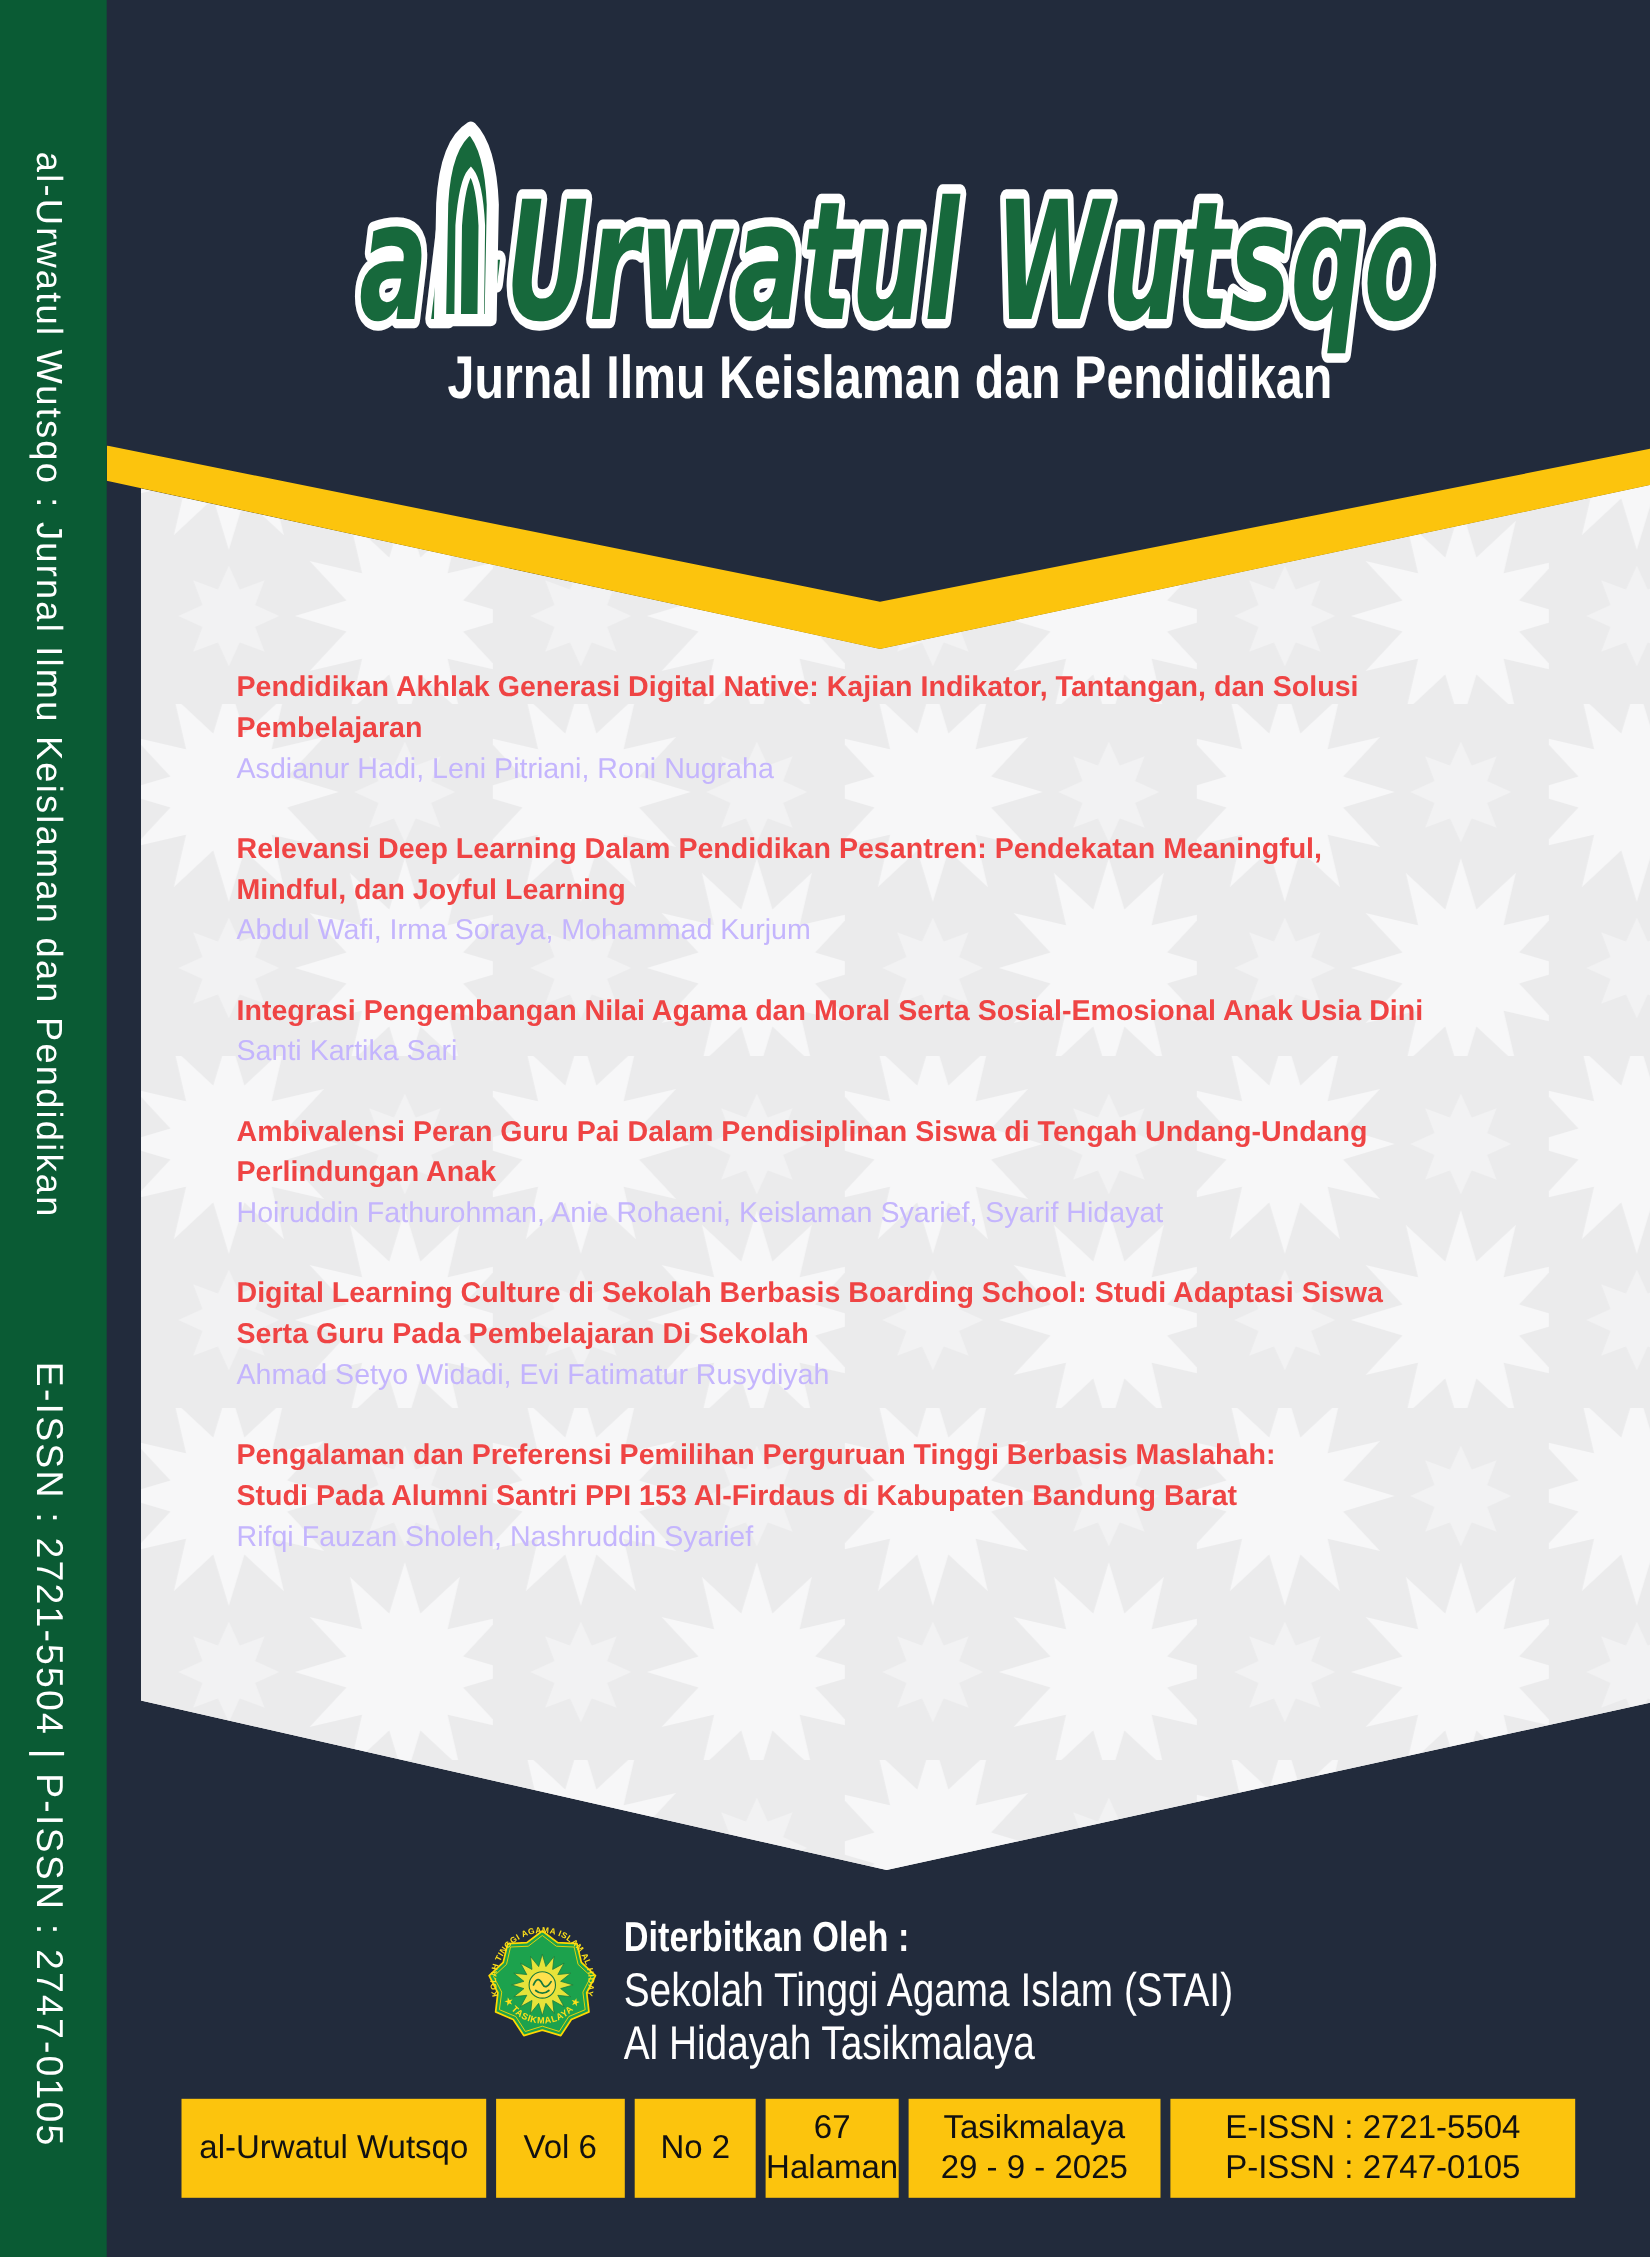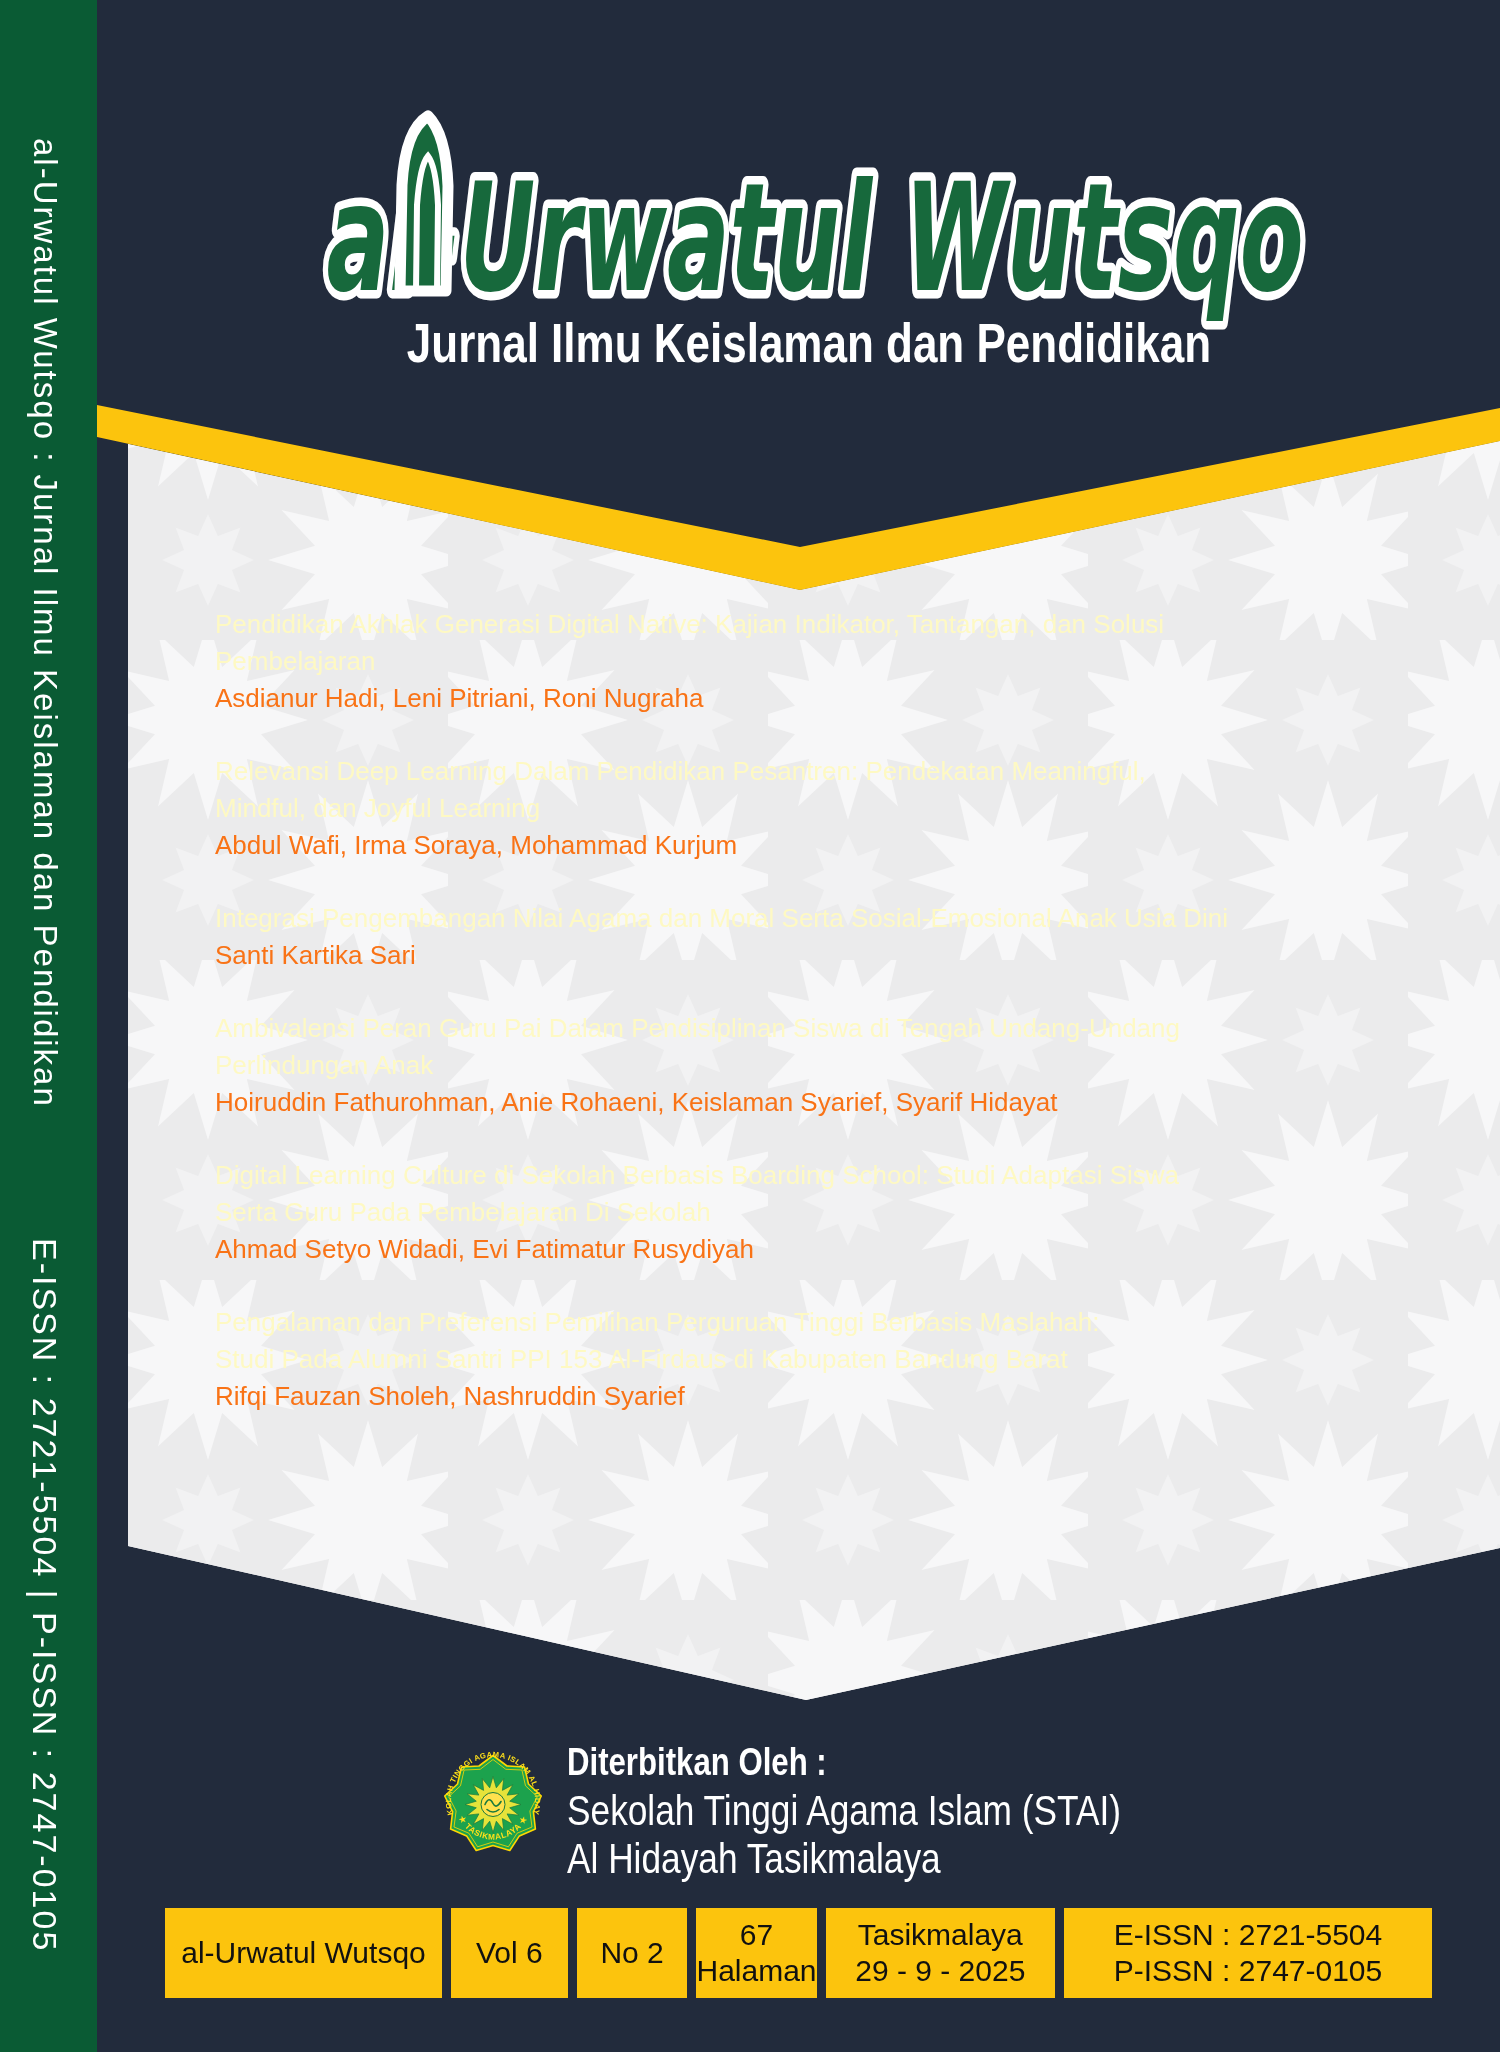--- a/index.html
+++ b/index.html
@@ -20,22 +20,22 @@
   
   #light-panel{position:absolute;left:128px;top:0;width:1372px;height:1760px;background:#EBEBEC;z-index:4;
     clip-path:polygon(0px 444px,672px 590px,1372px 441px,1372px 1548px,678px 1700px,0px 1546px);}
 
   
   #masthead-svg{position:absolute;left:97px;top:0;width:1403px;height:430px;z-index:10;}
 
   
   #article-list{position:absolute;left:215px;top:606px;width:1210px;z-index:12;}
   .article{margin-bottom:36px;}
-  .article-title{font-size:26px;font-weight:normal;line-height:37px;color:#fef9c3;white-space:pre-line;}
-  .article-authors{font-size:26px;line-height:37px;color:#f97316;}
+  .article-title{font-size:26px;font-weight:bold;line-height:37px;color:#ef4444;white-space:pre-line;}
+  .article-authors{font-size:26px;line-height:37px;color:#c4b5fd;}
 
   
   #publisher{position:absolute;left:443px;top:1738px;display:flex;gap:24px;align-items:flex-start;z-index:12;}
   #stai-badge{width:100px;height:135px;flex:none;}
   #publisher-text{transform:scaleX(0.82);transform-origin:left top;color:#FFFFFF;white-space:nowrap;}
   #publisher-label{font-size:38px;font-weight:bold;line-height:48px;}
   .publisher-line{font-size:43px;line-height:48px;}
 
   
   #footer-table{position:absolute;left:165px;top:1908px;width:1267px;height:90px;display:flex;gap:9px;z-index:12;}

